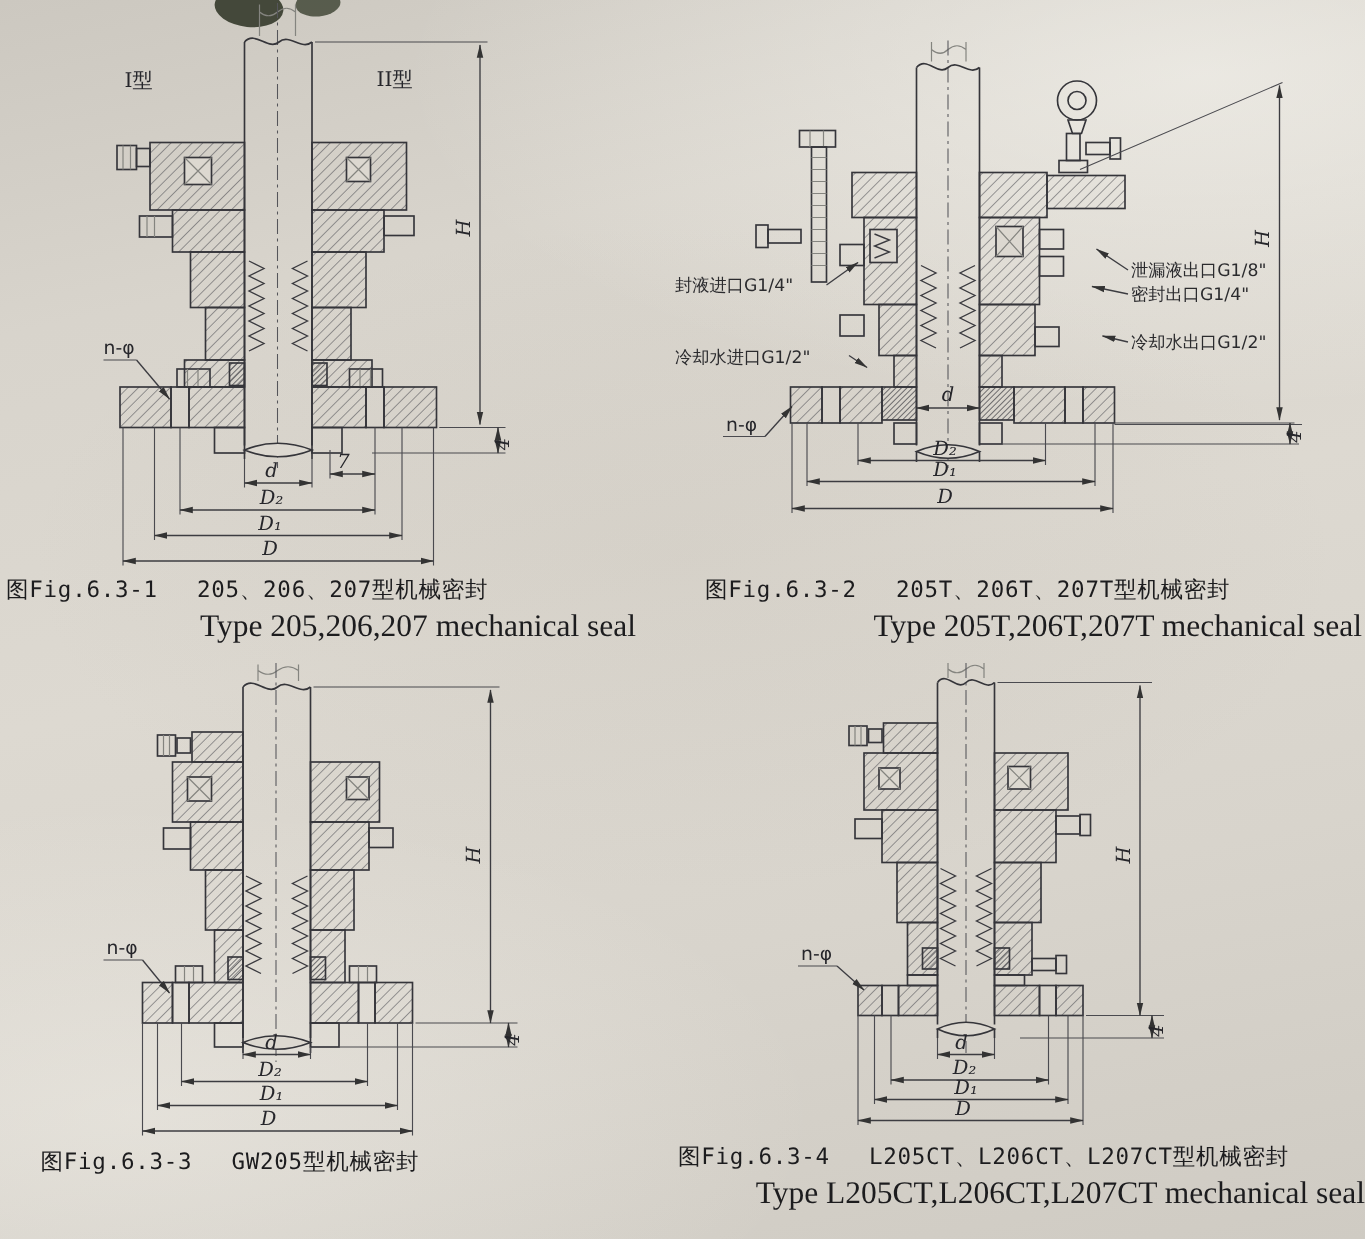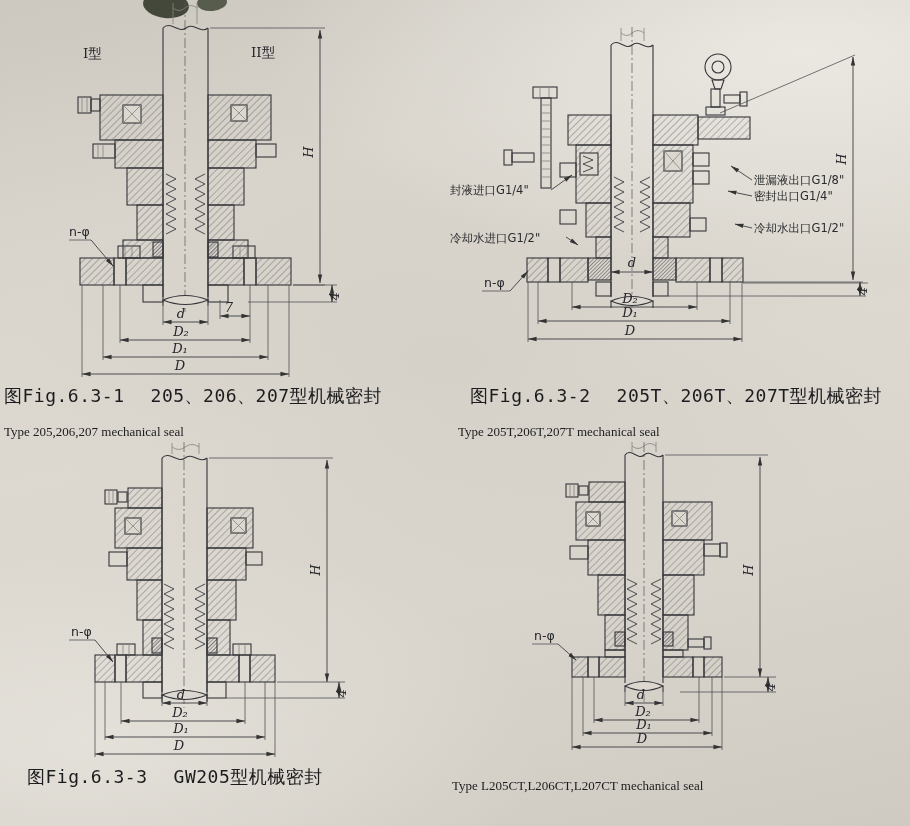--- a/index.html
+++ b/index.html
@@ -29,23 +29,23 @@
   .cl{fill:none;stroke:#55555a;stroke-width:0.7;stroke-dasharray:10 3 2 3}
   .spr{fill:none;stroke:#3a3a3f;stroke-width:0.9}
   .dim{fill:none;stroke:#3c3c41;stroke-width:0.9}
   .ext{fill:none;stroke:#4a4a4f;stroke-width:0.75}
   .dt{font:italic 13px "DejaVu Serif",serif;fill:#26262b;text-anchor:middle}
   .lab{font:12.5px "DejaVu Sans",sans-serif;fill:#26262b}
   .ann{font:11.5px "DejaVu Sans",sans-serif;fill:#2b2b2e}
   .typ{font:13.5px "DejaVu Serif",serif;fill:#26262b}
   
   .caption{position:absolute;color:#1c1c1e}
-  .cap-line1{font-family:"DejaVu Sans Mono",monospace;font-size:18px;letter-spacing:.5px;white-space:nowrap}
+  .cap-line1{font-family:"DejaVu Sans Mono",monospace;font-size:15px;letter-spacing:.5px;white-space:nowrap}
   .cap-line1 .gap{display:inline-block;width:26px}
-  .cap-line2{font-family:"Liberation Serif",serif;font-size:13px;text-align:left;margin-top:16px}
+  .cap-line2{font-family:"Liberation Serif",serif;font-size:21px;text-align:right;margin-top:2px}
   #cap1{left:4px;top:384px;width:420px}
   #cap2{left:458px;top:384px;width:450px}
   #cap2 .cap-line1{padding-left:12px}
   #cap3{left:27px;top:765px;width:310px}
   #cap4{left:452px;top:762px;width:458px}
 </style>
 </head>
 <body>
 
 <div class="page">
@@ -412,15 +412,18 @@
       <span>图Fig.6.3-2</span><span class="gap"></span><span>205T、206T、207T型机械密封</span>
     </div>
     <div class="cap-line2">Type 205T,206T,207T mechanical seal</div>
   </div>
   <div id="cap3" class="caption">
     <div class="cap-line1">
       <span>图Fig.6.3-3</span><span class="gap"></span><span>GW205型机械密封</span>
     </div>
   </div>
   <div id="cap4" class="caption">
+    <div class="cap-line1">
+      <span>图Fig.6.3-4</span><span class="gap"></span><span>L205CT、L206CT、L207CT型机械密封</span>
+    </div>
     <div class="cap-line2">Type L205CT,L206CT,L207CT mechanical seal</div>
   </div>
 </div>
 
 </body></html>

